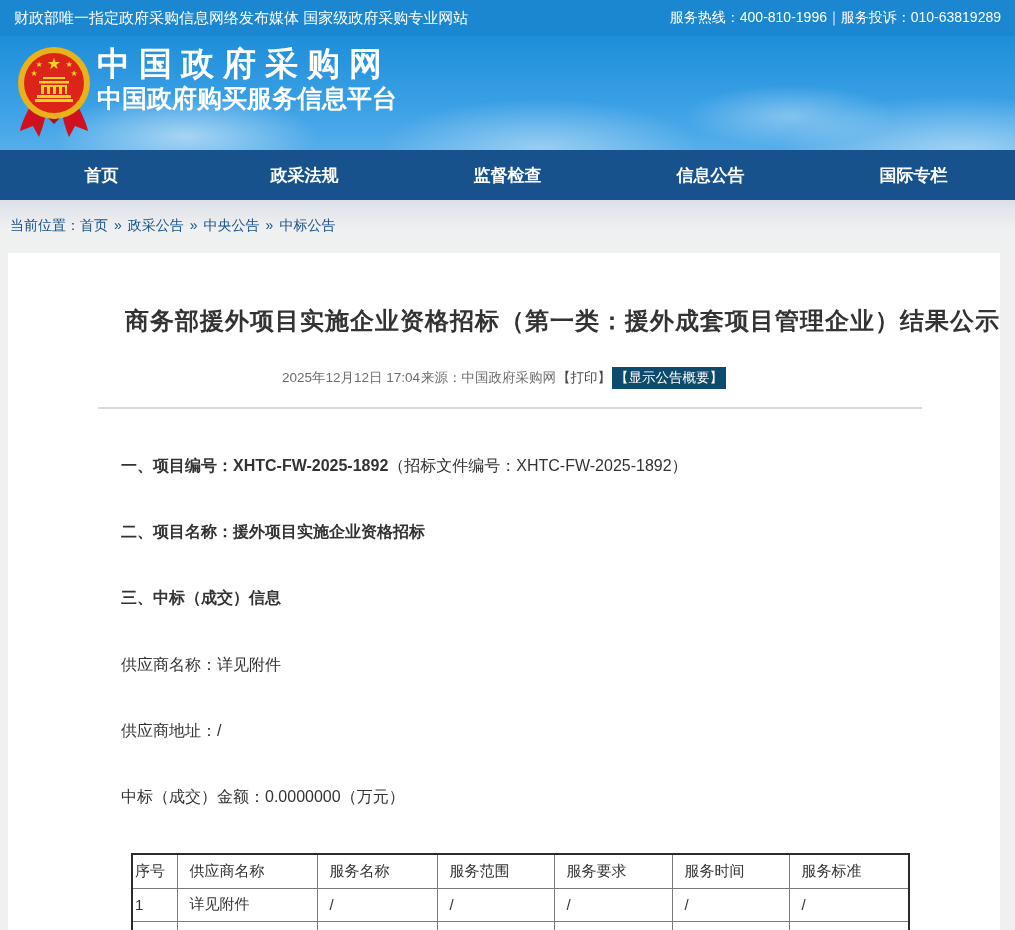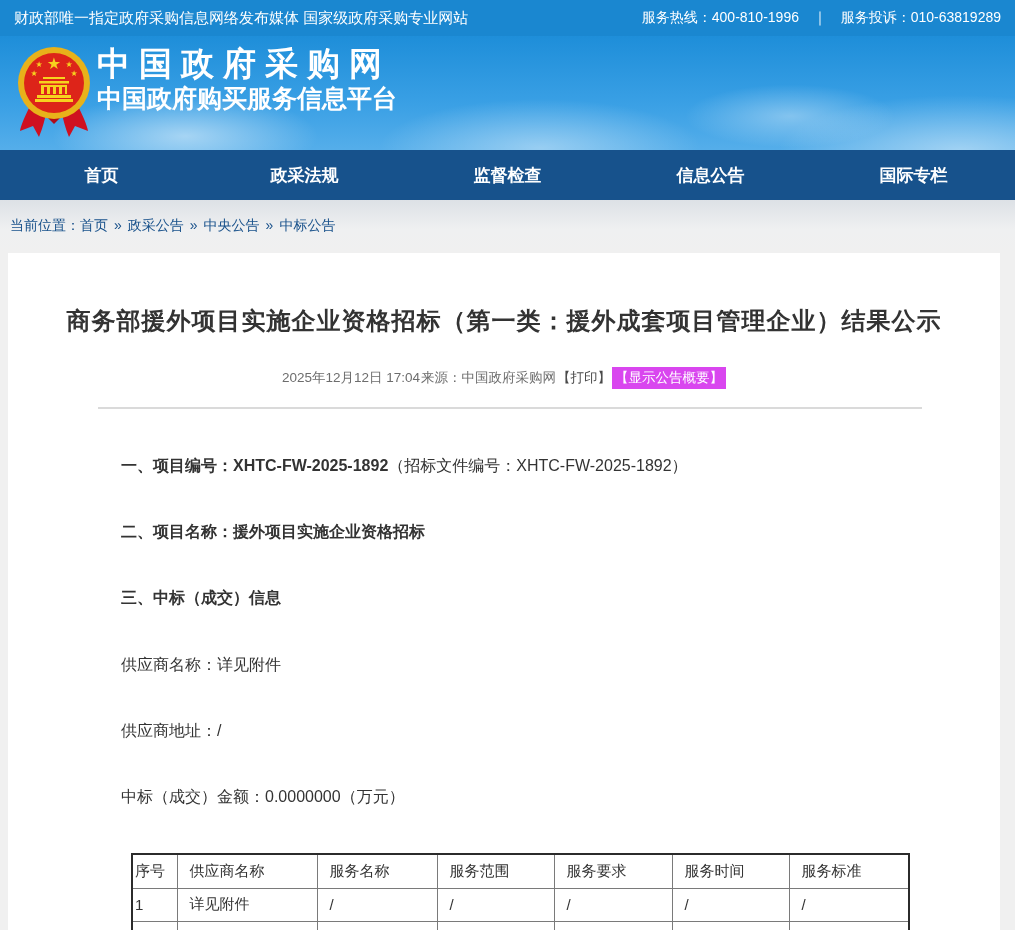--- a/index.html
+++ b/index.html
@@ -7,21 +7,21 @@
     width:1015px;height:930px;overflow:hidden;
     background:#f0f0f0;
     font-family:"Liberation Sans","DejaVu Sans",sans-serif;
   }
   
   .topbar{
     height:36px;background:#1a87d0;color:#fff;
     display:flex;align-items:center;justify-content:space-between;
     padding:0 14px;box-sizing:border-box;font-size:15px;
   }
-  .topbar-right{display:flex;align-items:center;gap:14px;font-size:14px;}
+  .topbar-right{display:flex;align-items:center;font-size:14px;}
   
   .masthead{
     height:114px;position:relative;overflow:hidden;
     background:
       radial-gradient(ellipse 190px 60px at 185px 100px, rgba(255,255,255,.50), rgba(255,255,255,0) 70%),
       radial-gradient(ellipse 230px 70px at 540px 112px, rgba(255,255,255,.40), rgba(255,255,255,0) 70%),
       radial-gradient(ellipse 150px 45px at 790px 80px,  rgba(255,255,255,.35), rgba(255,255,255,0) 70%),
       radial-gradient(ellipse 260px 80px at 960px 115px, rgba(255,255,255,.45), rgba(255,255,255,0) 70%),
       linear-gradient(180deg,#1e8ed9 0%,#3aa0e5 60%,#55aeea 100%);
   }
@@ -43,30 +43,30 @@
     padding:17px 0 0 10px;font-size:14px;color:#17508a;
   }
   .crumb-band .sep{margin:0 6px;color:#17508a;}
   .crumb-link{cursor:pointer;}
   
   .panel{
     margin:0 15px 0 8px;background:#fff;height:677px;
     box-sizing:border-box;overflow:hidden;
   }
   .article-title{
-    padding-top:52px;text-align:center;
+    padding-top:52px;text-align:right;
     font-size:24px;font-weight:bold;color:#333;letter-spacing:1px;
   }
   .meta{
     margin-top:30px;display:flex;justify-content:center;align-items:center;
     gap:1px;font-size:13.5px;color:#6d6d6d;
   }
   .print-btn{color:#4a4a4a;cursor:pointer;}
   .summary-btn{
-    background:#d946ef;color:#fff;padding:2px 3px;cursor:pointer;
+    background:#0c4a6e;color:#fff;padding:2px 3px;cursor:pointer;
     font-size:13.5px;border:none;font-family:inherit;
   }
   .rule{margin:18px 78px 0 90px;border:none;border-top:2px solid #dadada;}
   .article-body{margin:0 90px 0 113px;color:#333;font-size:16px;}
   .article-body p{margin:47px 0;line-height:1.2;}
   .article-body b{font-weight:bold;}
   
   .bid-table{
     margin:26px 0 0 123px;border-collapse:collapse;
     font-size:15px;color:#333;border:2px solid #2b2b2b;

